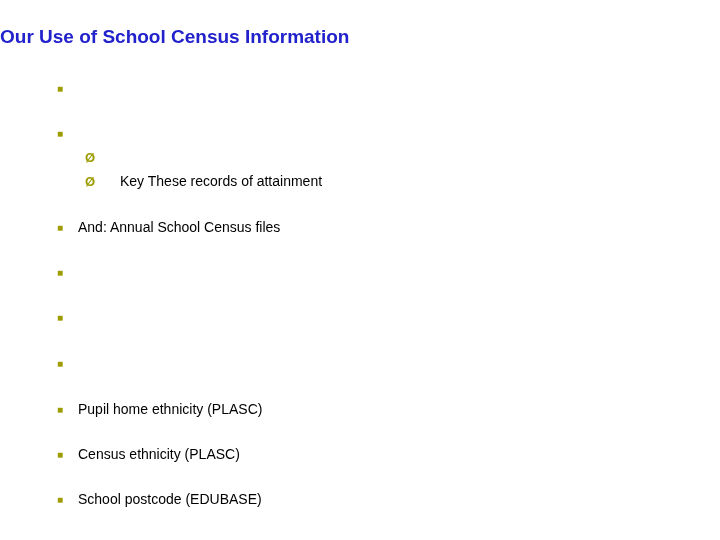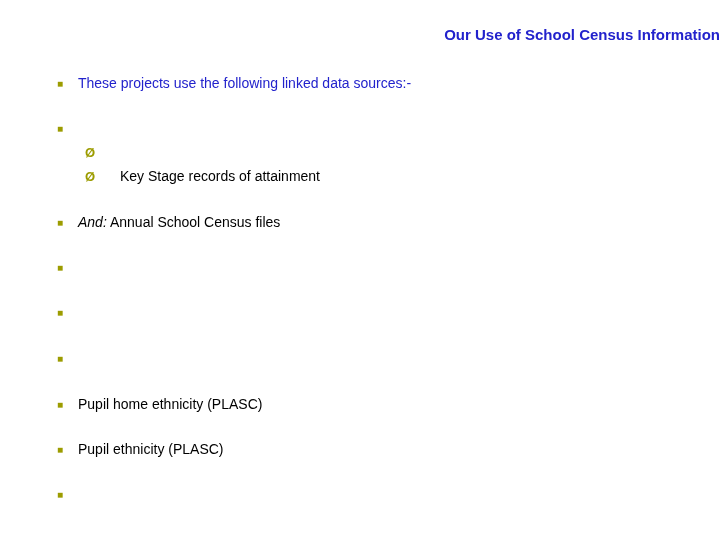--- a/index.html
+++ b/index.html
@@ -16,22 +16,22 @@
   .slide {
     position: relative;
     width: 720px;
     height: 540px;
     background: #ffffff;
     overflow: hidden;
   }
   .title {
     margin: 0;
     padding-top: 26px;
-    text-align: right;
-    font-size: 15px;
+    text-align: left;
+    font-size: 19px;
     font-weight: bold;
     color: #2222cc;
   }
   .content {
     padding-left: 57px;
     padding-right: 30px;
     padding-top: 30px;
   }
   .row {
     display: flex;
@@ -57,49 +57,48 @@
   }
   .arrow {
     flex: 0 0 35px;
     width: 35px;
     font-size: 13px;
     font-weight: bold;
     line-height: 21px;
     color: #9c9c00;
   }
   .txt { white-space: pre-wrap; }
-  .italic { font-style: italic; }
+  .italic { }
 </style>
 </head>
 <body>
 
 <div class="slide">
 
   <h1 class="title">Our Use of School Census Information</h1>
 
   <div class="content">
 
     <div class="row blue">
       <span class="sq">■</span>
-      <span class="txt">These projects use the following linked data sources:-</span>
     </div>
 
     <div class="row tight">
       <span class="sq">■</span>
     </div>
 
     <div class="row tight">
       <span class="sub-indent"></span>
       <span class="arrow">Ø</span>
     </div>
 
     <div class="row after-group">
       <span class="sub-indent"></span>
       <span class="arrow">Ø</span>
-      <span class="txt">Key Stage records of attainment</span>
+      <span class="txt">Key These records of attainment</span>
     </div>
 
     <div class="row">
       <span class="sq">■</span>
       <span class="txt"><span class="italic">And:</span><span> Annual School Census files</span></span>
     </div>
 
     <div class="row">
       <span class="sq">■</span>
     </div>
@@ -112,21 +111,22 @@
       <span class="sq">■</span>
     </div>
 
     <div class="row">
       <span class="sq">■</span>
       <span class="txt">Pupil home ethnicity (PLASC)</span>
     </div>
 
     <div class="row">
       <span class="sq">■</span>
-      <span class="txt">Pupil ethnicity (PLASC)</span>
+      <span class="txt">Census ethnicity (PLASC)</span>
     </div>
 
     <div class="row">
       <span class="sq">■</span>
+      <span class="txt">School postcode (EDUBASE)</span>
     </div>
 
   </div>
 </div>
 
 </body></html>

